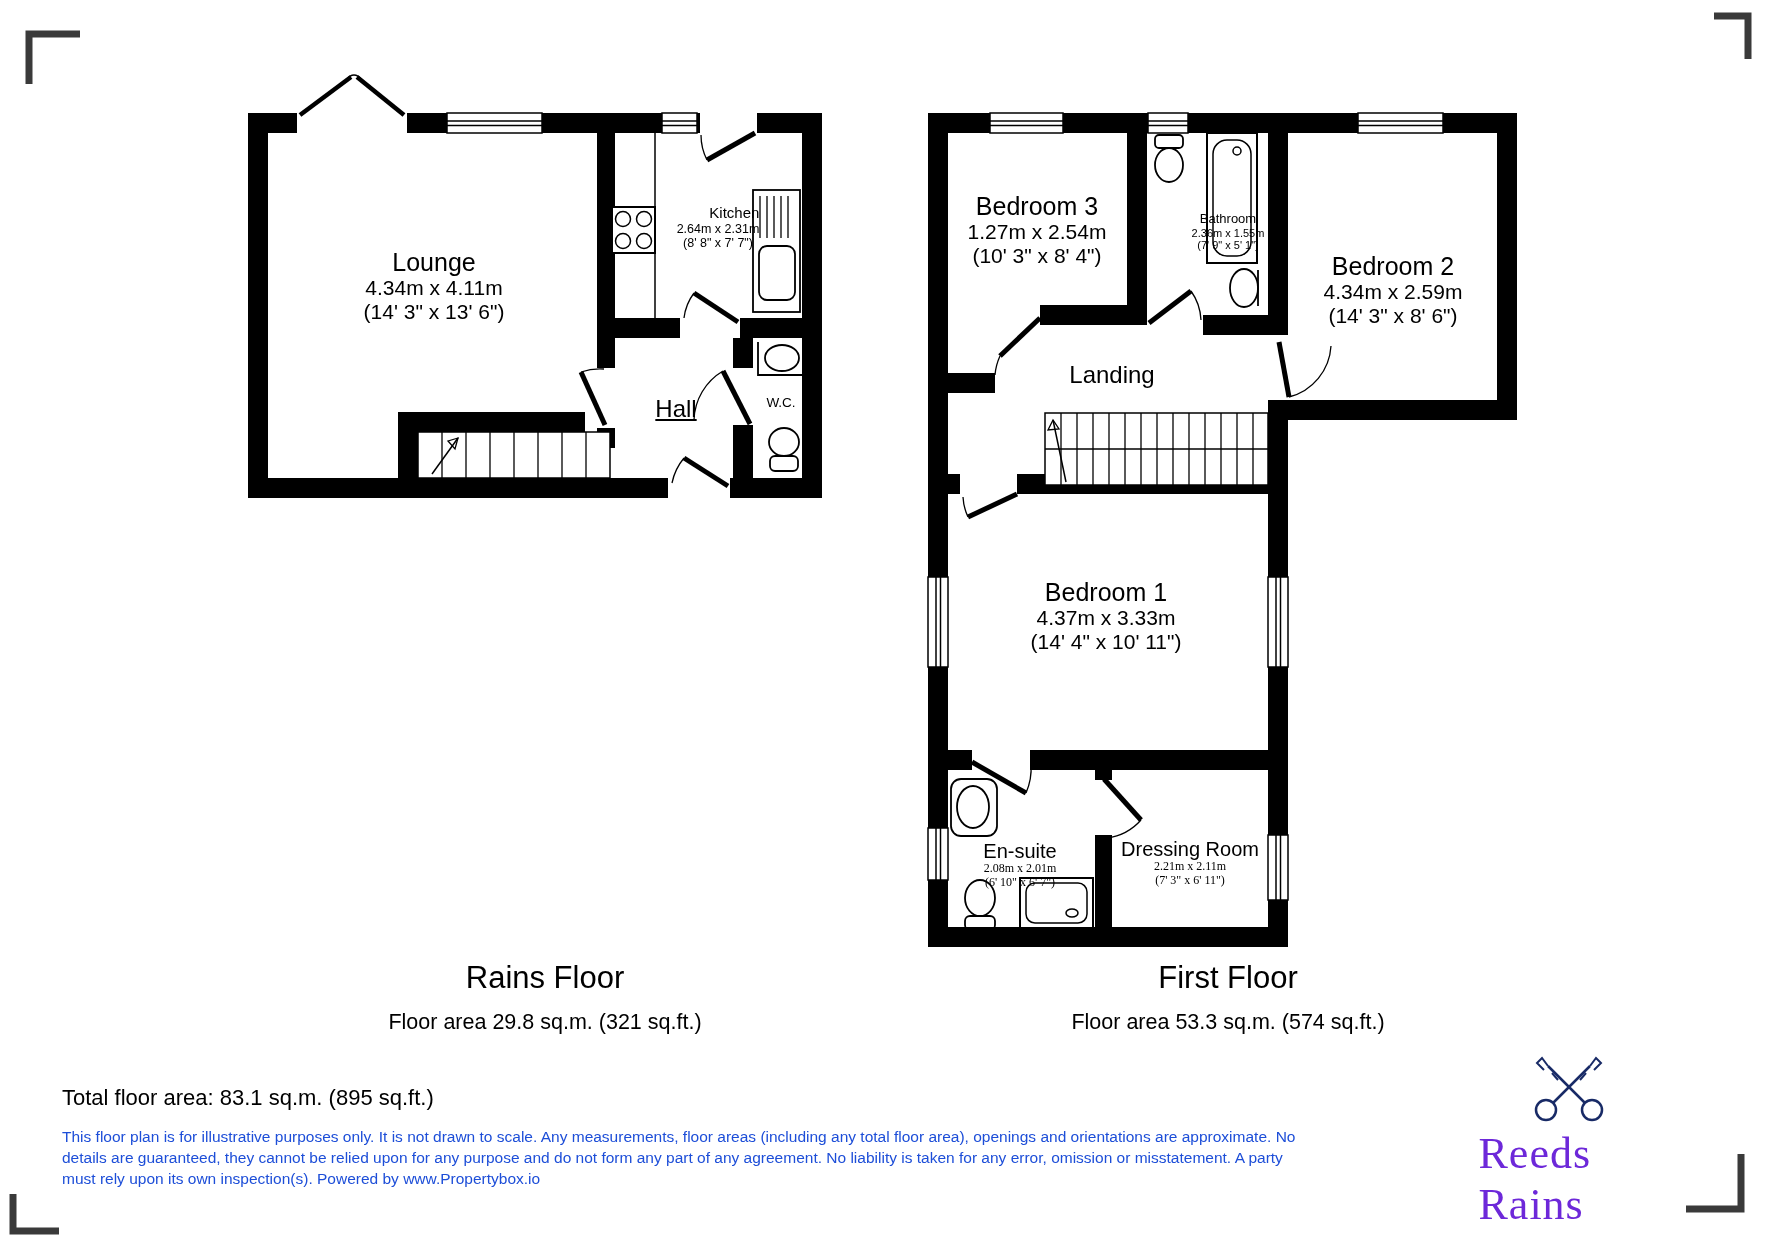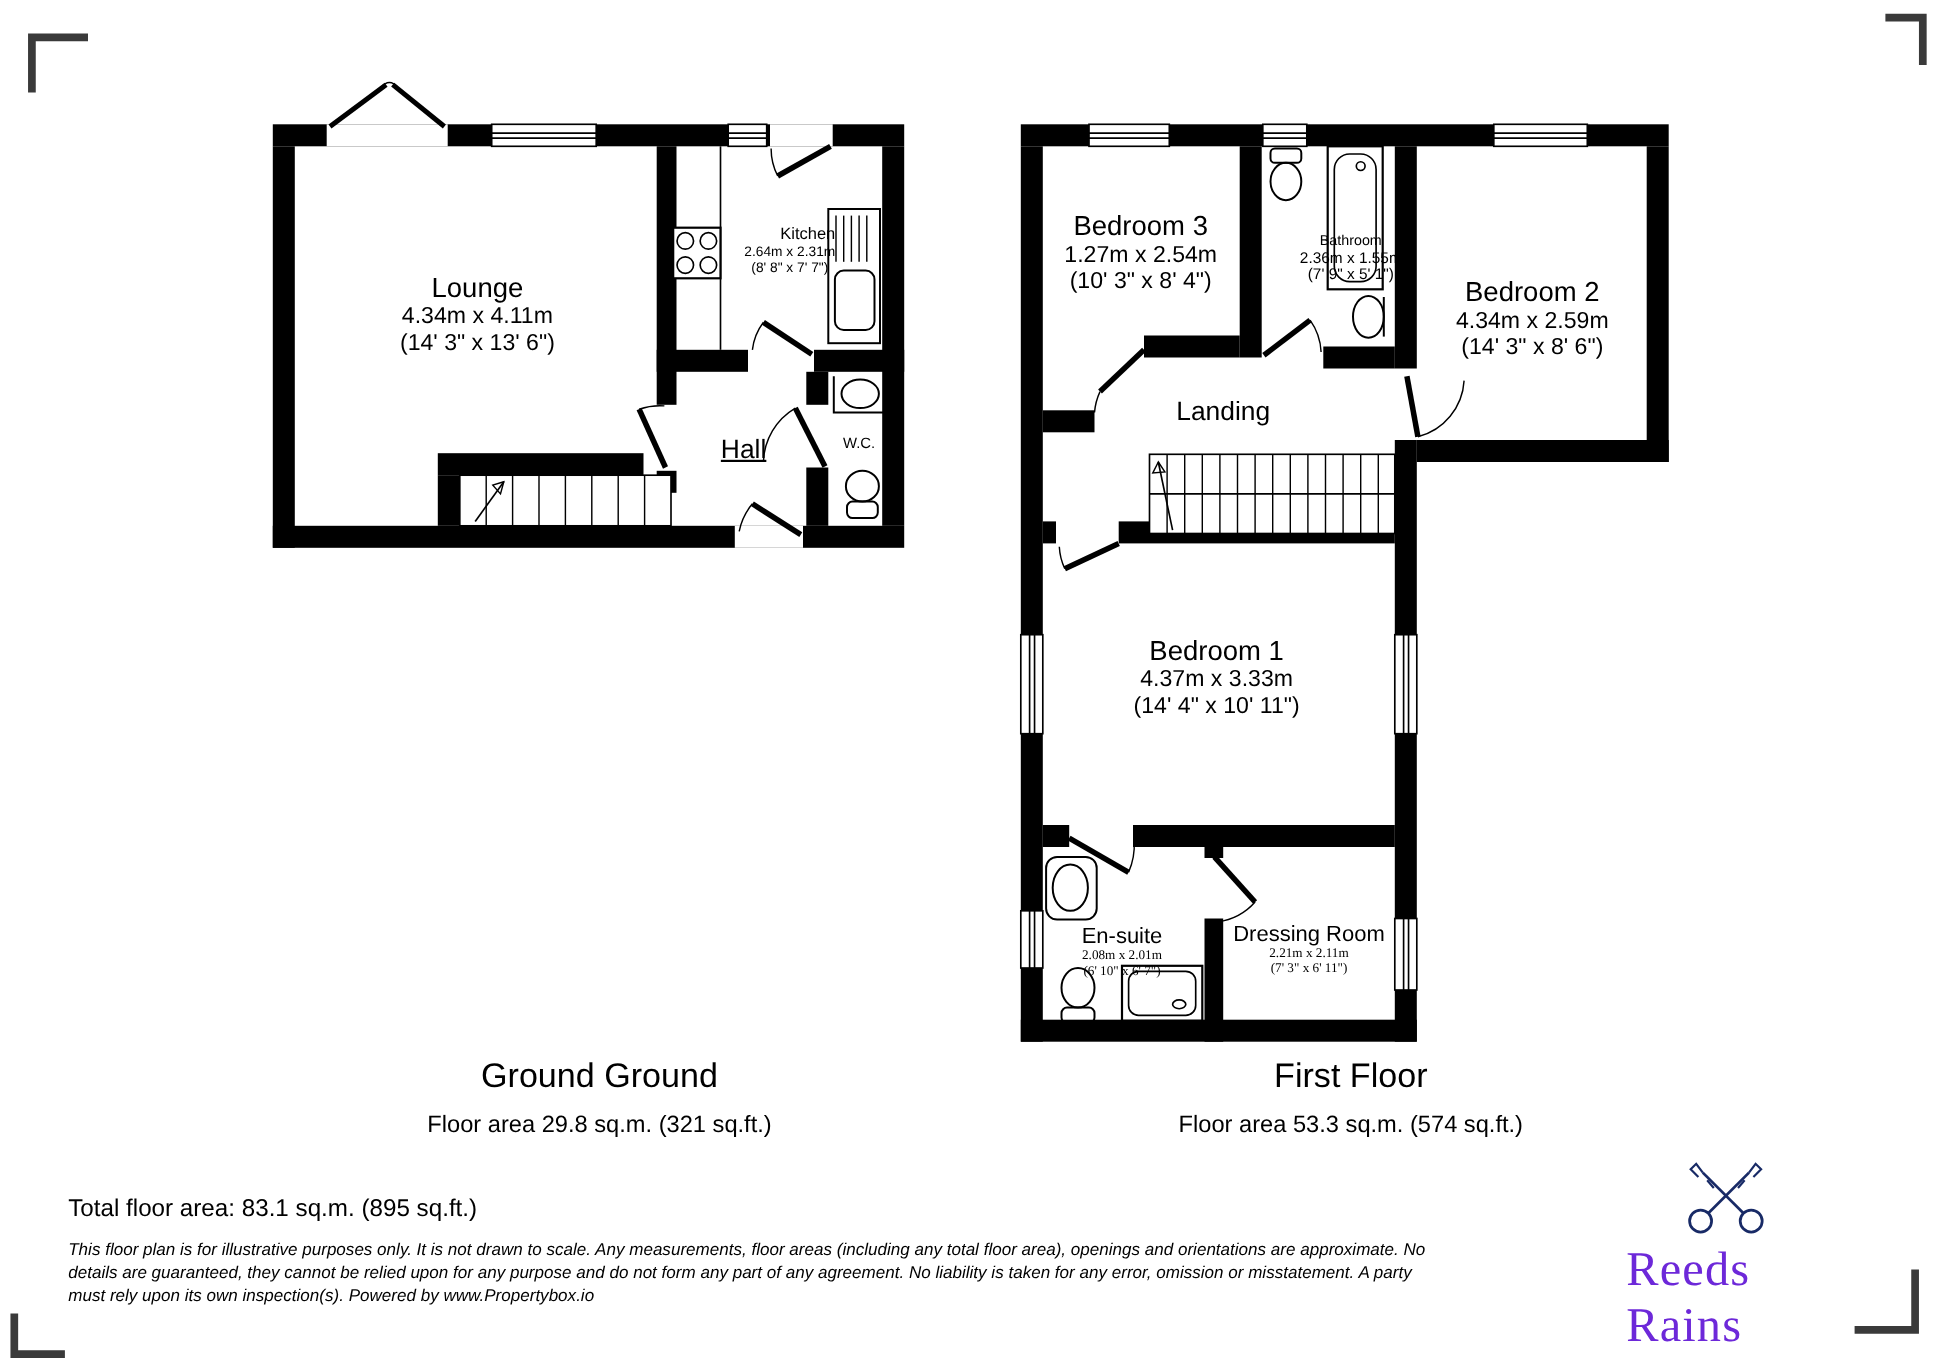--- a/index.html
+++ b/index.html
@@ -6,27 +6,27 @@
   body{width:1771px;height:1239px;position:relative;font-family:"Liberation Sans",sans-serif;color:#000;overflow:hidden;}
   #plan-svg{position:absolute;left:0;top:0;width:1771px;height:1239px;}
   .room-label{position:absolute;transform:translateX(-50%);text-align:center;line-height:1.12;white-space:nowrap;}
   .room-name-lg{font-size:25px;}
   .room-dim-lg{font-size:21px;}
   .room-name-md{font-size:20px;}
   .room-dim-md{font-size:12px;font-family:Liberation Serif, serif;}
   .room-name-sm{font-size:15px;text-align:right;}
   .room-dim-sm{font-size:12.5px;}
   .room-name-xs{font-size:13px;}
-  .room-dim-xs{font-size:14px;}
+  .room-dim-xs{font-size:11px;}
   .single-lg{font-size:24px;}
   .single-sm{font-size:13.5px;}
   .floor-title{position:absolute;transform:translateX(-50%);font-size:31px;}
   .floor-area{position:absolute;transform:translateX(-50%);font-size:21.5px;}
   .total-area{position:absolute;font-size:22px;}
-  .disclaimer{position:absolute;left:62px;top:1126px;font-size:15.5px;line-height:21px;color:#000000;font-style:italic;}
+  .disclaimer{position:absolute;left:62px;top:1126px;font-size:15.5px;line-height:21px;color:#1d4ed8;}
   .brand-text{position:absolute;transform:translateX(-50%);font-family:"Liberation Serif",serif;font-size:44px;color:#6d28d9;letter-spacing:1px;}
 </style>
 </head>
 <body>
 
 <svg id="plan-svg" viewBox="0 0 1771 1239" xmlns="http://www.w3.org/2000/svg">
 
   <g>
 
     <g fill="#000">
@@ -326,21 +326,21 @@
   <div class="room-dim-md">2.08m x 2.01m</div>
   <div class="room-dim-md">(6' 10" x 6' 7")</div>
 </div>
 
 <div class="room-label" style="left:1190px;top:838px;">
   <div class="room-name-md">Dressing Room</div>
   <div class="room-dim-md">2.21m x 2.11m</div>
   <div class="room-dim-md">(7' 3" x 6' 11")</div>
 </div>
 
-<div class="floor-title" style="left:545px;top:960px;">Ground Ground</div>
+<div class="floor-title" style="left:545px;top:960px;">Rains Floor</div>
 <div class="floor-area" style="left:545px;top:1010px;">Floor area 29.8 sq.m. (321 sq.ft.)</div>
 <div class="floor-title" style="left:1228px;top:960px;">First Floor</div>
 <div class="floor-area" style="left:1228px;top:1010px;">Floor area 53.3 sq.m. (574 sq.ft.)</div>
 
 <div class="total-area" style="left:62px;top:1085px;">Total floor area: 83.1 sq.m. (895 sq.ft.)</div>
 
 <div class="disclaimer">
   <div>This floor plan is for illustrative purposes only. It is not drawn to scale. Any measurements, floor areas (including any total floor area), openings and orientations are approximate. No</div>
   <div>details are guaranteed, they cannot be relied upon for any purpose and do not form any part of any agreement. No liability is taken for any error, omission or misstatement. A party</div>
   <div>must rely upon its own inspection(s). Powered by www.Propertybox.io</div>

